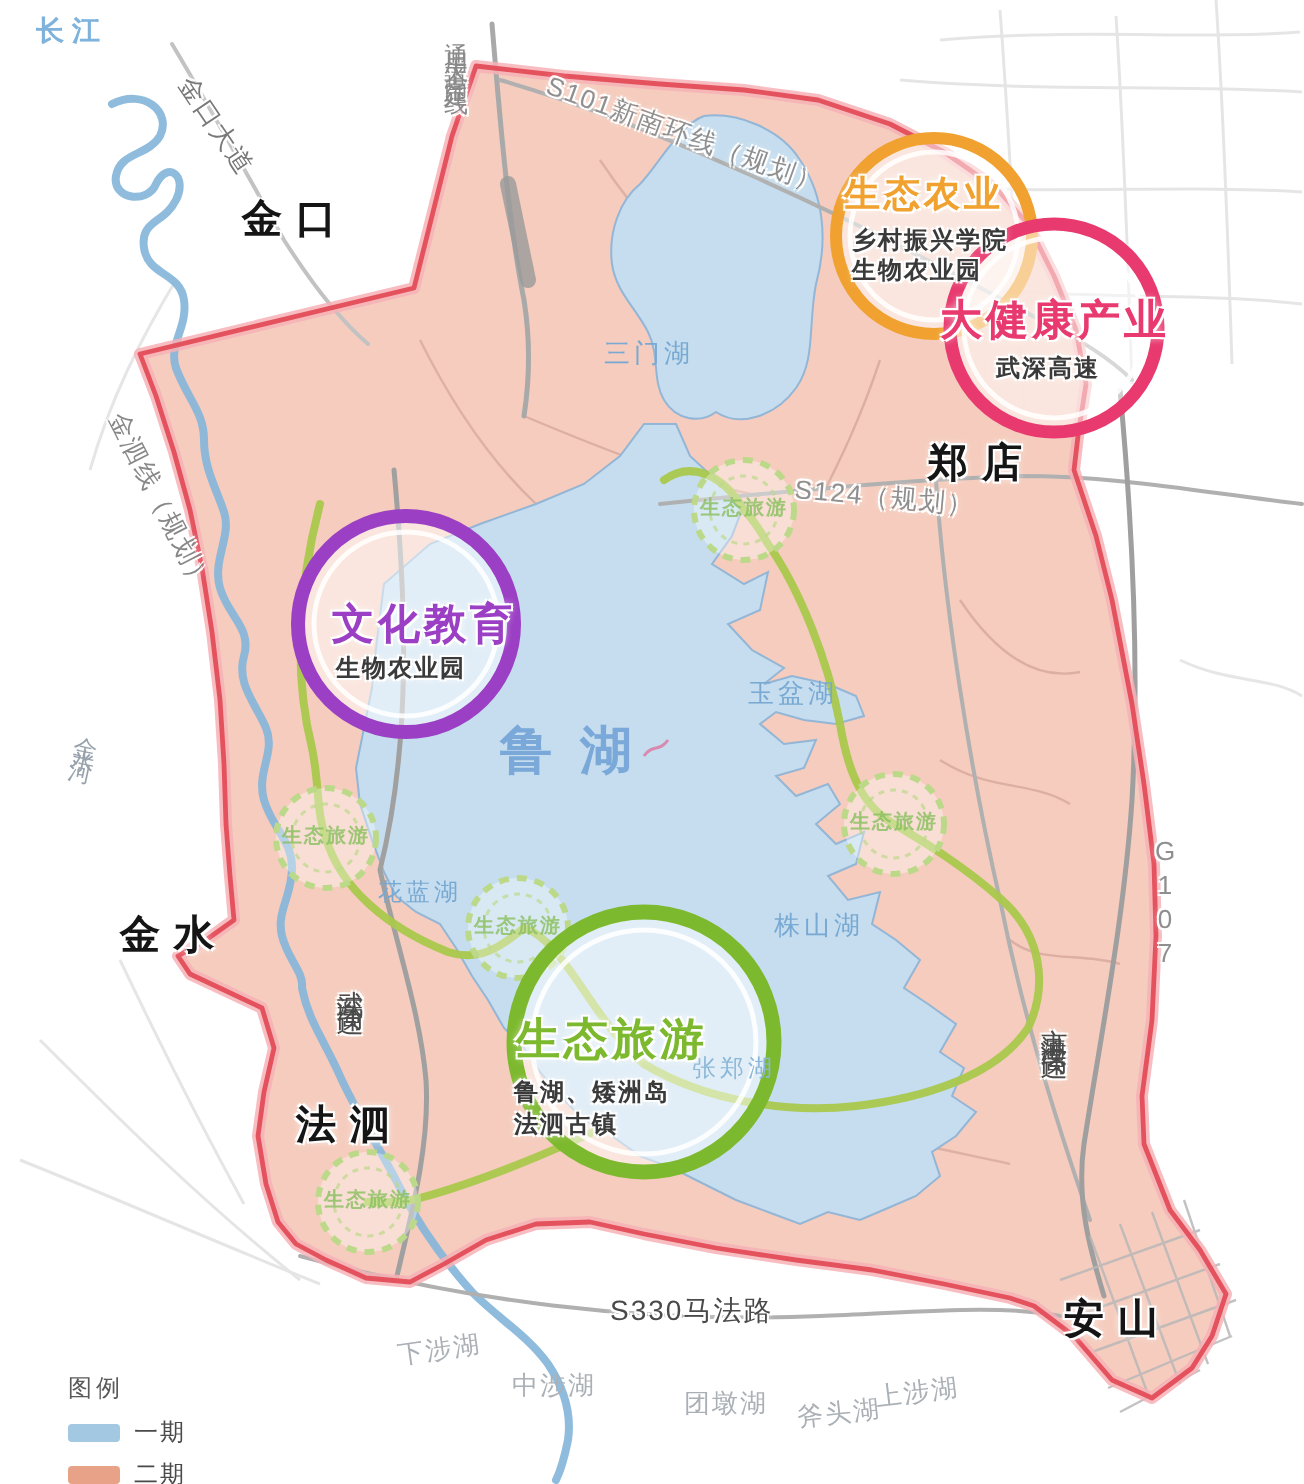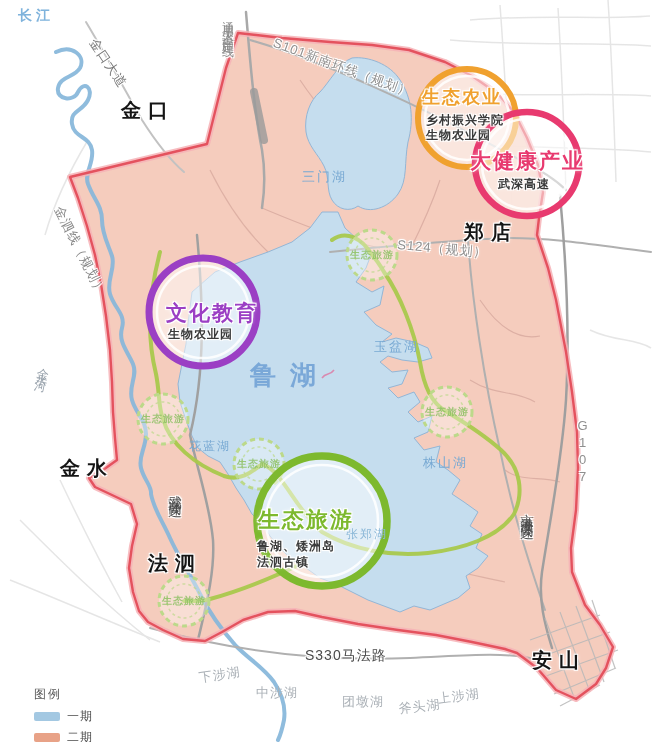--- a/index.html
+++ b/index.html
@@ -175,21 +175,21 @@
   <div class="lbl town halo" style="left:121px;top:100px;">金口</div>
   <div class="lbl town halo" style="left:464px;top:222px;">郑店</div>
   <div class="lbl town halo" style="left:60px;top:458px;">金水</div>
   <div class="lbl town halo" style="left:148px;top:553px;">法泗</div>
   <div class="lbl town halo" style="left:532px;top:650px;">安山</div>
 
   <div class="lbl luhu-lbl" style="left:250px;top:362px;">鲁湖</div>
   <div class="lbl sanmen" style="left:302px;top:170px;">三门湖</div>
   <div class="lbl lakelbl" style="left:374px;top:340px;">玉盆湖</div>
   <div class="lbl lakelbl" style="left:189px;top:440px;font-size:12px;">花蓝湖</div>
-  <div class="lbl lakelbl" style="left:387px;top:456px;margin-left:36px;">株山湖</div>
+  <div class="lbl lakelbl" style="left:387px;top:456px;">株山湖</div>
   <div class="lbl lakelbl" style="left:346px;top:528px;font-size:12px;color:#8cb8d8;">张郑湖</div>
   <div class="lbl graylake rot" style="left:198px;top:671px;transform:rotate(-8deg);">下涉湖</div>
   <div class="lbl graylake" style="left:256px;top:686px;">中涉湖</div>
   <div class="lbl graylake" style="left:342px;top:695px;">团墩湖</div>
   <div class="lbl graylake rot" style="left:398px;top:702px;transform:rotate(-6deg);">斧头湖</div>
   <div class="lbl graylake rot" style="left:437px;top:692px;transform:rotate(-7deg);">上涉湖</div>
   <div class="lbl vlabel rot" style="left:40px;top:358px;font-size:12px;color:#98a2ac;transform:rotate(12deg);letter-spacing:6px;">金水河</div>
 
   <div class="lbl zone-title halo" style="left: 422px; top: 88px; font-size: 18px; color: rgb(240, 161, 47);">生态农业</div>
   <div class="lbl zone-sub halo" style="left:426px;top:114px;">乡村振兴学院</div>

